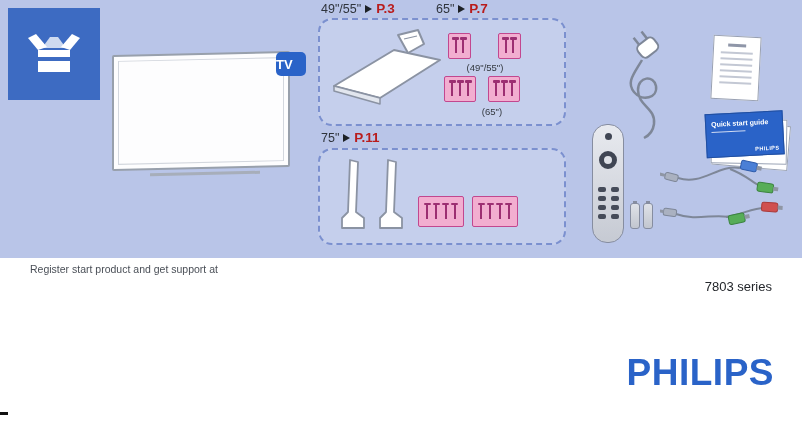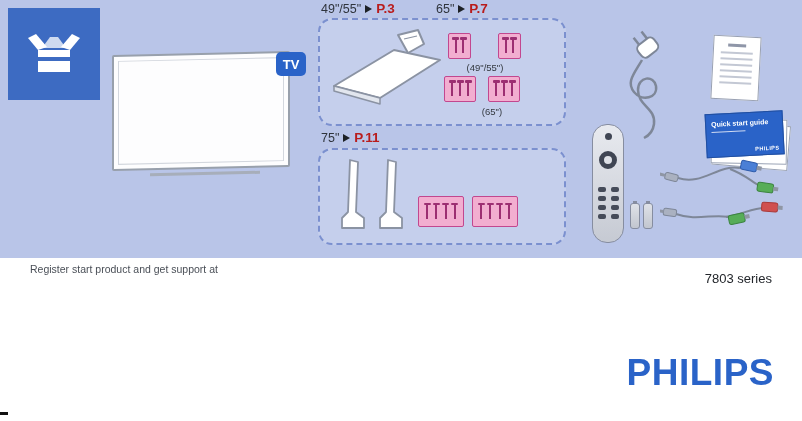--- a/index.html
+++ b/index.html
@@ -24,21 +24,21 @@
     transform:skewY(-1.3deg);
   }
   .tv::after {
     content:""; position:absolute; inset:4px; border:1px solid #d3d7de;
   }
   .tv-base { left:150px; top:172px; width:110px; height:3px; background:#a7aeba; transform:skewY(-1.3deg); }
 
   .tv-badge {
     left:276px; top:52px; width:30px; height:24px; background:#2a63c8;
     border-radius:5px; color:#fff; font-weight:bold; font-size:13px;
-    display:flex; align-items:center; justify-content:center;
+    display:flex; align-items:center; 
   }
 
   
   .dash-box {
     border:2px dashed #7b90cf; border-radius:14px;
     background:rgba(255,255,255,0.18);
   }
   .box1 { left:318px; top:18px; width:248px; height:108px; }
   .box2 { left:318px; top:148px; width:248px; height:97px; }
 
@@ -103,21 +103,21 @@
     position:absolute; left:0; top:0; width:78px; height:44px;
     background:#2a63c8; border:1px solid #224f9f; padding:6px 5px 0;
   }
   .qsg-title { font-size:7px; font-weight:bold; color:#fff; line-height:1.2; }
   .qsg-rule { width:34px; height:1px; background:#cfdaf2; margin-top:3px; }
   .qsg-brand { position:absolute; right:4px; bottom:3px; font-size:5.5px; font-weight:bold; color:#fff; letter-spacing:0.4px; }
 
   
   .register-line { left:30px; top:263px; font-size:10.5px; color:#4a4f57; }
   .support-url   { left:30px; top:277px; font-size:17px; color:#23262b; letter-spacing:0.2px; }
-  .series-label  { right:30px; top:271px; font-size:13px; color:#23262b; }
+  .series-label  { right:30px; top:279px; font-size:13px; color:#23262b; }
   .philips-logo  {
     right:28px; top:352px; font-size:37px; font-weight:bold; color:#2a63c8;
     letter-spacing:0.5px; font-family:"Liberation Sans", sans-serif;
   }
   .crop-mark { left:0; top:412px; width:8px; height:3px; background:#121212; }
 </style>
 </head>
 <body>
 
 <div class="page">

